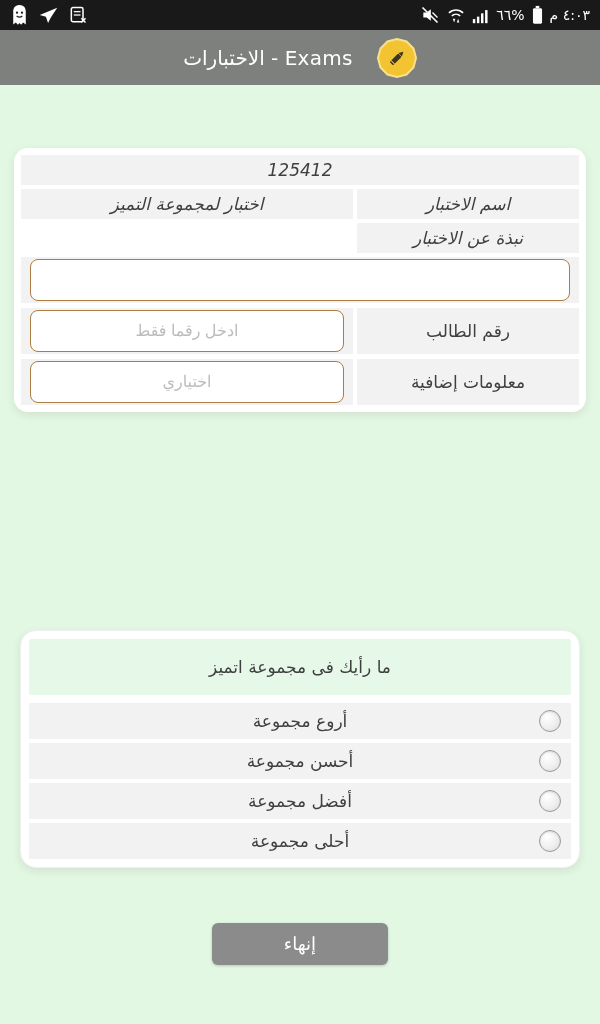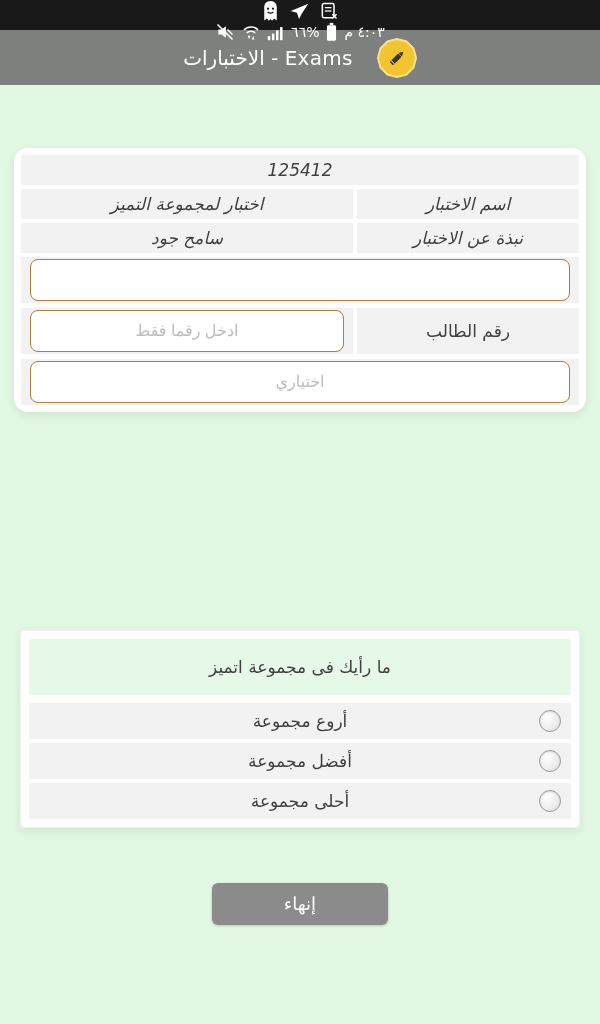--- a/index.html
+++ b/index.html
@@ -1,21 +1,21 @@
 <!DOCTYPE html>
 <html><head>
 <meta charset="utf-8">
 <style>
   * { margin:0; padding:0; box-sizing:border-box; }
   html,body { background:#555; }
   body { font-family:"DejaVu Sans", sans-serif; }
   .screen { width:600px; height:1024px; margin:0 auto; overflow:hidden; background:#e3f8e3; position:relative; }
 
   
-  .status-bar { height:30px; background:#191919; display:flex; align-items:center; justify-content:space-between; padding:0 10px;flex-direction:column; }
+  .status-bar { height:30px; background:#191919; display:flex; align-items:center; justify-content:space-between; padding:0 10px; }
   .sb-left { display:flex; align-items:center; gap:9px; }
   .sb-right { display:flex; align-items:center; gap:6px; color:#fff; font-size:14px; }
   .sb-icon { display:block; }
 
   
   .app-header { height:55px; background:#7e807e; display:flex; align-items:center; justify-content:center; gap:24px; }
   .app-title { color:#ffffff; font-size:20px; direction:ltr; letter-spacing:.3px; }
   .badge { width:40px; height:40px; display:block; }
 
   
@@ -28,21 +28,21 @@
   .row.input-row { margin-bottom:5px; }
   .row:last-child { margin-bottom:0; }
   .cell { background:#f3f2f2; display:flex; align-items:center; justify-content:center; color:#3f3f3f; font-size:17px; }
   .label-cell { width:222px; }
   .value-cell { flex:1; }
   .row.static .cell { height:30px;font-style:italic; }
   .row.input-row .cell { height:46px; }
   .field { width:100%; height:42px; margin:0 9px; border:1px solid #aa7d42; border-radius:8px; background:#fff; text-align:center; font-size:16px; color:#555; outline:none; direction:rtl; }
   .field::placeholder { color:#bcbcbc; }
 
-  .card2 { margin:218px 20px 0; border-radius:4px; padding:8px; border:1px solid #f0f0f0; }
+  .card2 { margin:218px 20px 0; border-radius:16px; padding:8px; border:1px solid #f0f0f0; }
   .q-header { background:#e6f8e7; height:56px; display:flex; align-items:center; justify-content:center; color:#3f3f3f; font-size:17px; margin-bottom:8px; border-radius:2px; }
   .option { position:relative; height:36px; background:#f3f2f2; margin-bottom:4px; display:flex; align-items:center; }
   .option:last-child { margin-bottom:0;justify-content:center; }
   .radio { position:absolute; right:10px; top:7px; width:22px; height:22px; border-radius:50%; border:1px solid #9b9b9b;
            background: radial-gradient(circle at 35% 30%, #ffffff 0%, #f0efef 55%, #dcdcdc 100%);
            box-shadow: inset 0 1px 2px rgba(0,0,0,0.12); cursor:pointer; }
   .opt-label { width:100%; text-align:center; font-size:17px; color:#3f3f3f; }
 
   .finish-btn { display:block; margin:55px auto 0; width:176px; height:42px; background:#8b8b8b; color:#fff; border:none; border-radius:6px; font-size:18px; cursor:pointer; box-shadow:0 1px 3px rgba(0,0,0,0.2); }
 </style>
@@ -114,47 +114,51 @@
     <div class="card card1">
       <div class="row static">
         <div class="cell value-cell">125412</div>
       </div>
       <div class="row static">
         <div class="cell label-cell">اسم الاختبار</div>
         <div class="cell value-cell">اختبار لمجموعة التميز</div>
       </div>
       <div class="row static">
         <div class="cell label-cell">نبذة عن الاختبار</div>
-        <div class="cell value-cell">سامح جود</div>
       </div>
 
       <div class="row input-row">
         <div class="cell value-cell">
           <input class="field" type="text" style="">
         </div>
       </div>
       <div class="row input-row">
         <div class="cell label-cell">رقم الطالب</div>
         <div class="cell value-cell">
           <input class="field" type="text" placeholder="ادخل رقما فقط" style="">
         </div>
       </div>
       <div class="row input-row">
+        <div class="cell label-cell">معلومات إضافية</div>
         <div class="cell value-cell">
           <input class="field" type="text" placeholder="اختياري" style="">
         </div>
       </div>
     </div>
 
     <div class="card card2">
       <div class="q-header">ما رأيك فى مجموعة اتميز</div>
 
       <div class="option">
         <span class="radio"></span>
         <span class="opt-label">أروع مجموعة</span>
+      </div>
+      <div class="option">
+        <span class="radio"></span>
+        <span class="opt-label">أحسن مجموعة</span>
       </div>
       <div class="option">
         <span class="radio"></span>
         <span class="opt-label">أفضل مجموعة</span>
       </div>
       <div class="option">
         <span class="radio"></span>
         <span class="opt-label">أحلى مجموعة</span>
       </div>
     </div>

